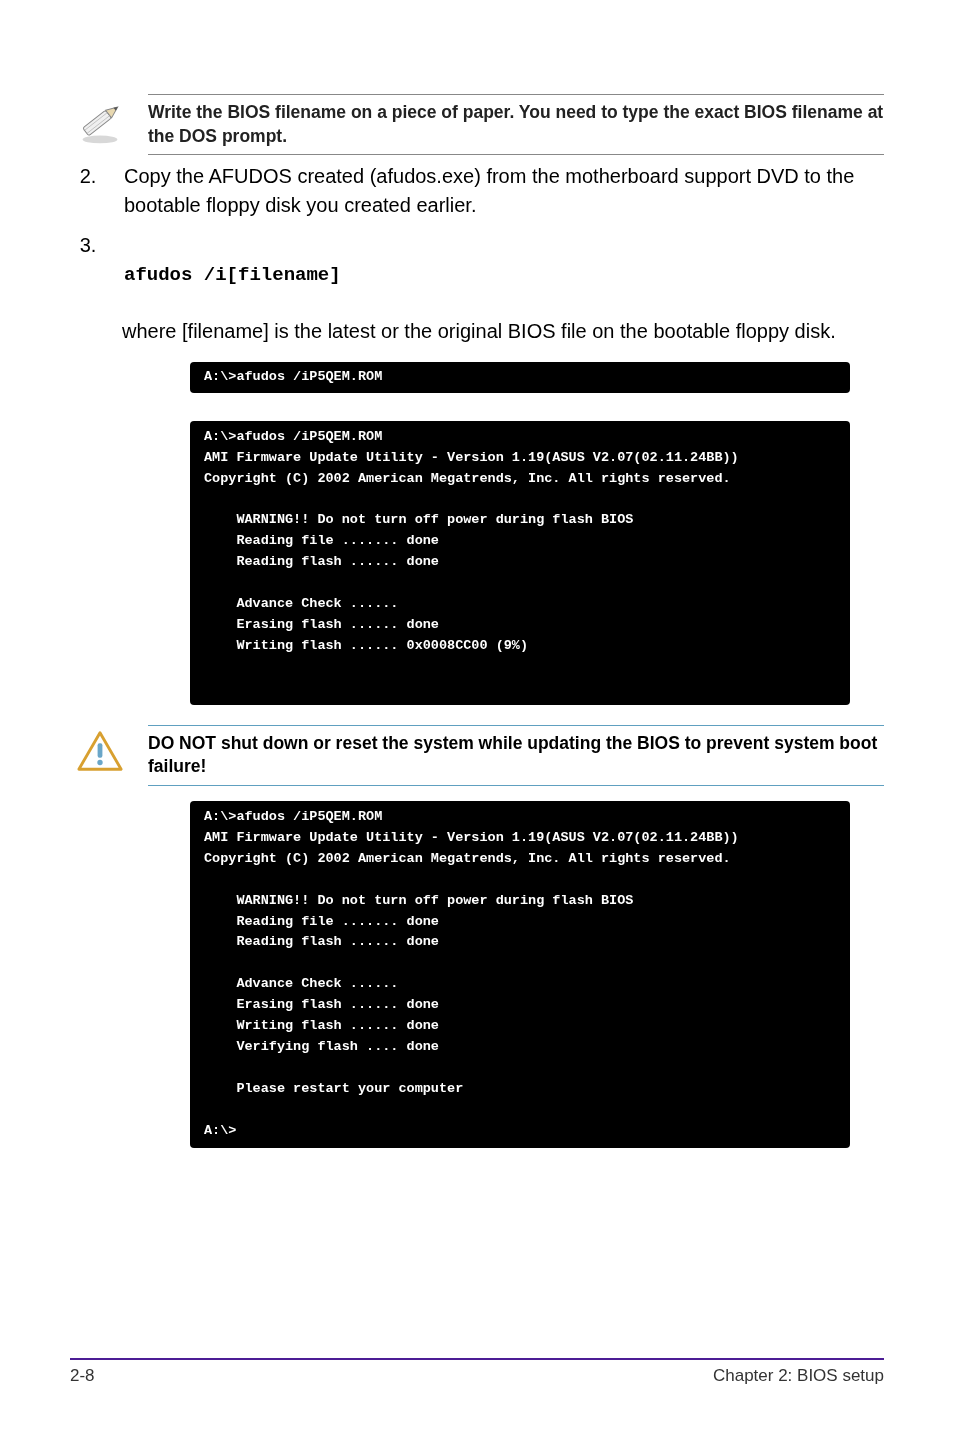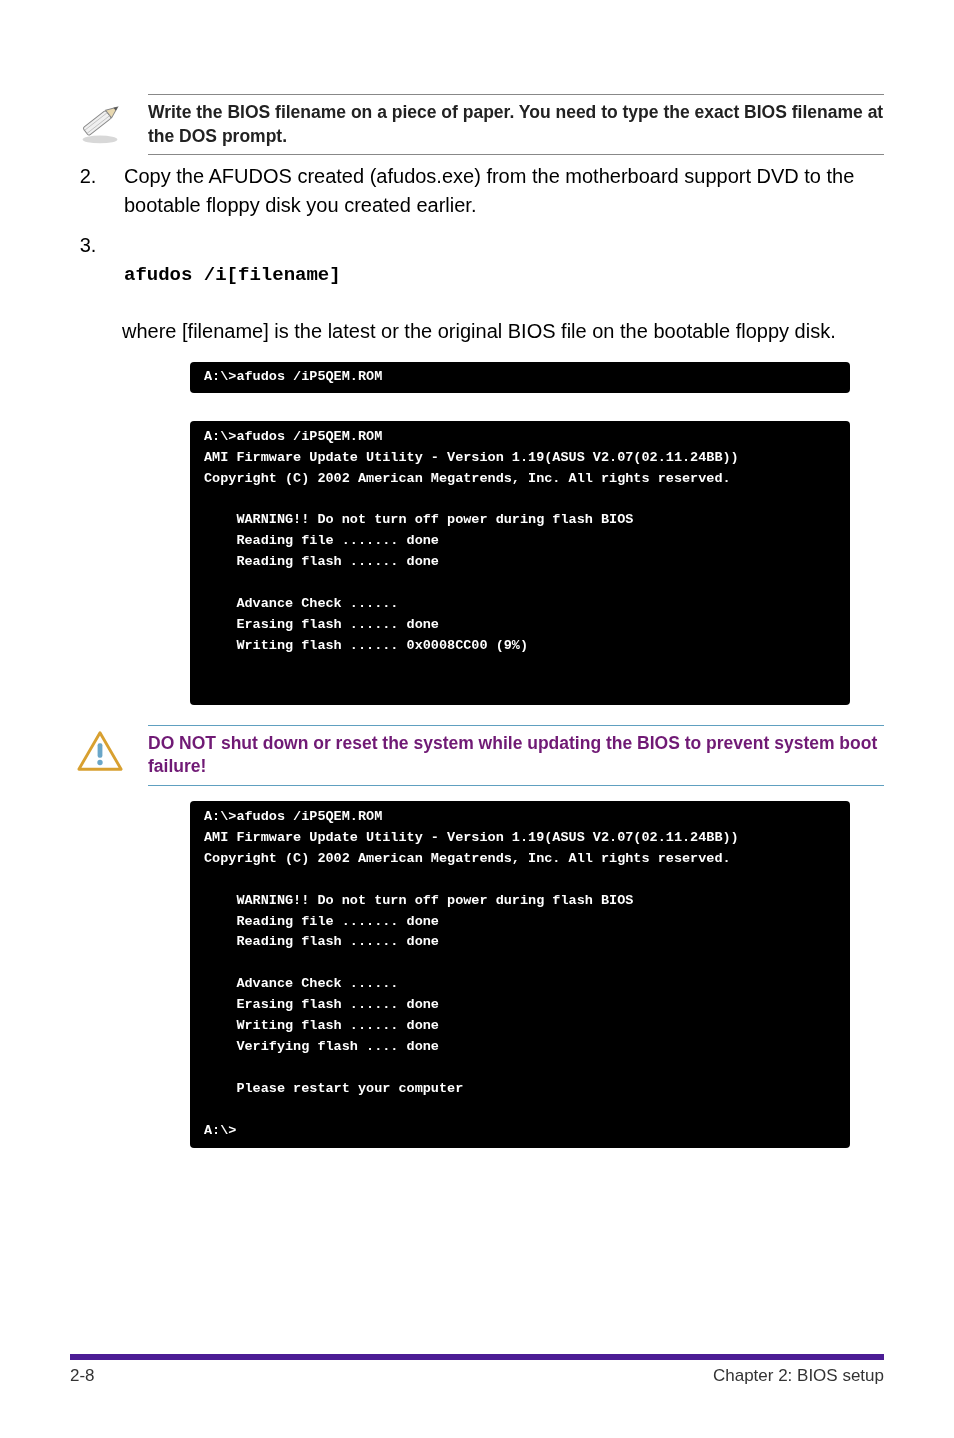--- a/index.html
+++ b/index.html
@@ -34,21 +34,21 @@
     line-height: 1.35;
     color: #222;
   }
   .warn-lines {
     flex: 1;
     border-top: 1px solid #60a0c0;
     border-bottom: 1px solid #60a0c0;
     padding: 6px 0;
     font-size: 17.5px;
     line-height: 1.35;
-    color: #701a75;
+    color: #000000;
   }
   ol.steps {
     list-style: decimal;
     padding-left: 2px;
   }
   ol.steps > li {
     font-size: 20px;
     line-height: 1.42;
     margin-left: 30px;
     padding-left: 22px;
@@ -81,21 +81,21 @@
     margin-bottom: 20px;
   }
   .terminal.small {
     padding: 5px 14px;
   }
   .footer {
     position: absolute;
     left: 70px;
     right: 70px;
     bottom: 52px;
-    border-top: 6px solid #4c1d95;
+    border-top: 2px solid #4c1d95;
     padding-top: 6px;
     display: flex;
     justify-content: space-between;
     font-size: 17px;
     color: #333;
   }
   
   .pencil-svg { width: 58px; height: 48px; }
   .warn-svg { width: 48px; height: 44px; }
 </style>

